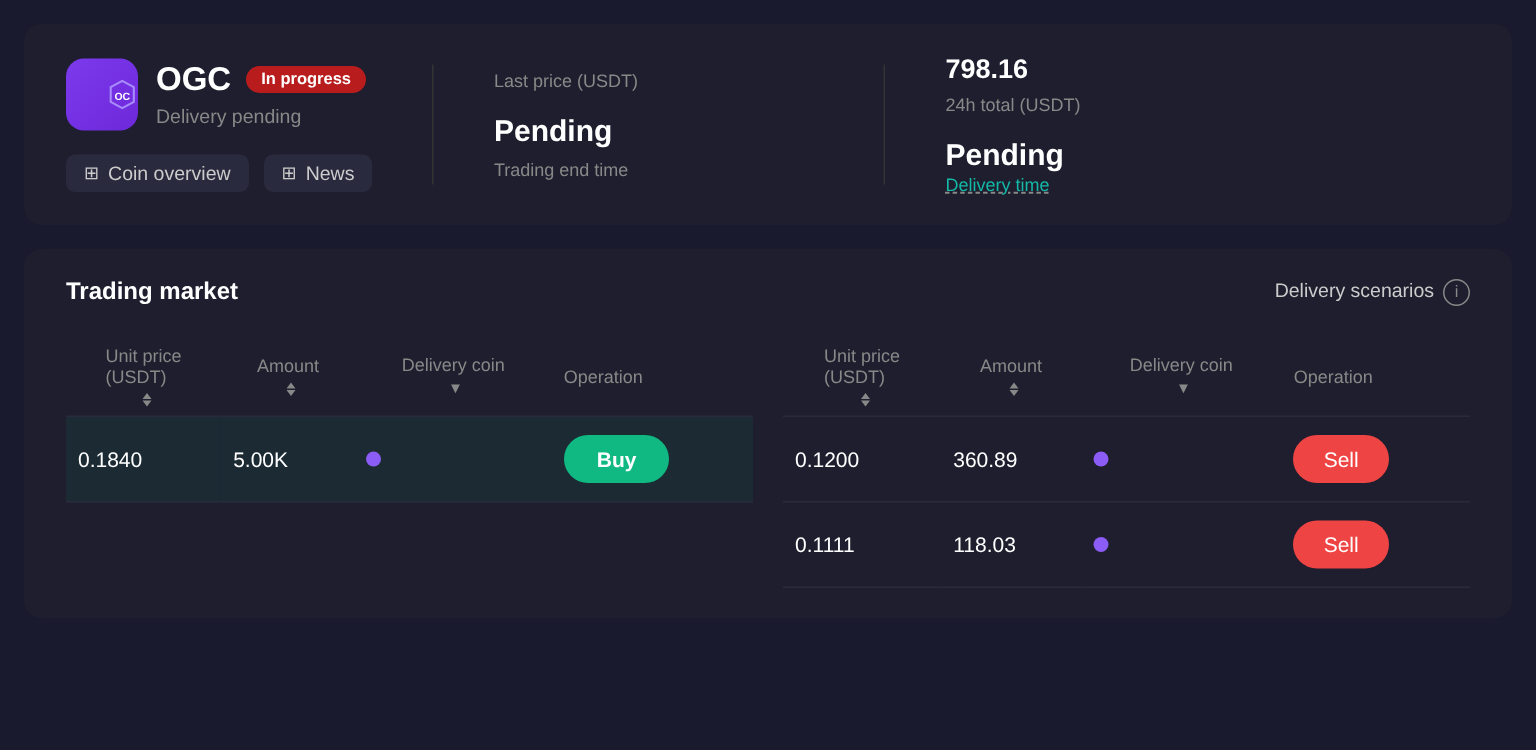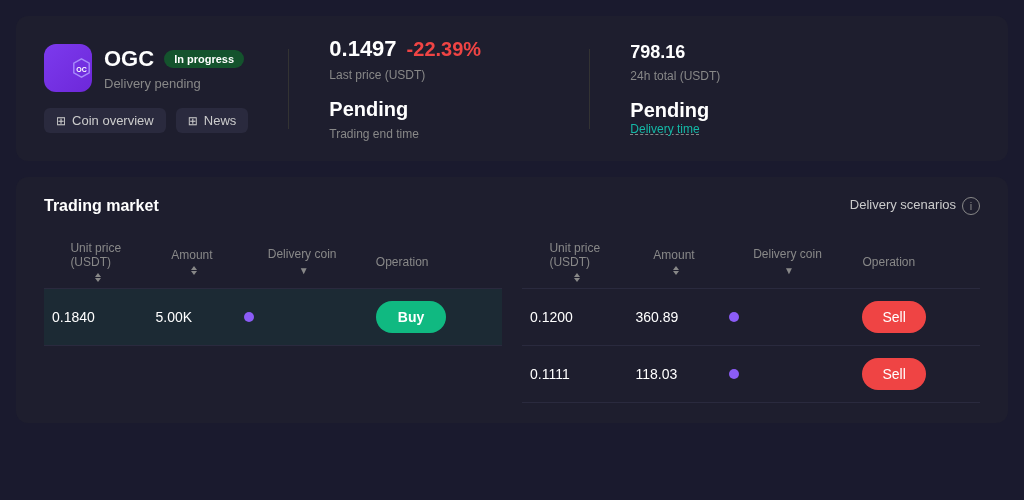--- a/index.html
+++ b/index.html
@@ -63,21 +63,21 @@
       gap: 10px;
     }
 
     .coin-symbol {
       font-size: 22px;
       font-weight: 800;
       color: #ffffff;
     }
 
     .status-badge {
-      background: #14532d;
+      background: #b91c1c;
       color: #ffffff;
       font-size: 11px;
       font-weight: 600;
       padding: 3px 10px;
       border-radius: 20px;
     }
 
     .deposit-pending {
       font-size: 13px;
       color: #888;
@@ -364,24 +364,20 @@
       <button class="coin-tab">
         <span class="tab-icon">⊞</span>
         <span>News</span>
       </button>
     </div>
   </div>
 
   <div class="divider-v"></div>
 
   <div class="price-block">
-    <div class="price-row">
-      <span class="price-value">0.1497</span>
-      <span class="price-change-negative">-22.39%</span>
-    </div>
     <div class="price-label">Last price (USDT)</div>
     <div class="pending-label">Pending</div>
     <div class="pending-sublabel">Trading end time</div>
   </div>
 
   <div class="divider-v"></div>
 
   <div class="volume-block">
     <div class="volume-value">798.16</div>
     <div class="volume-label">24h total (USDT)</div>

